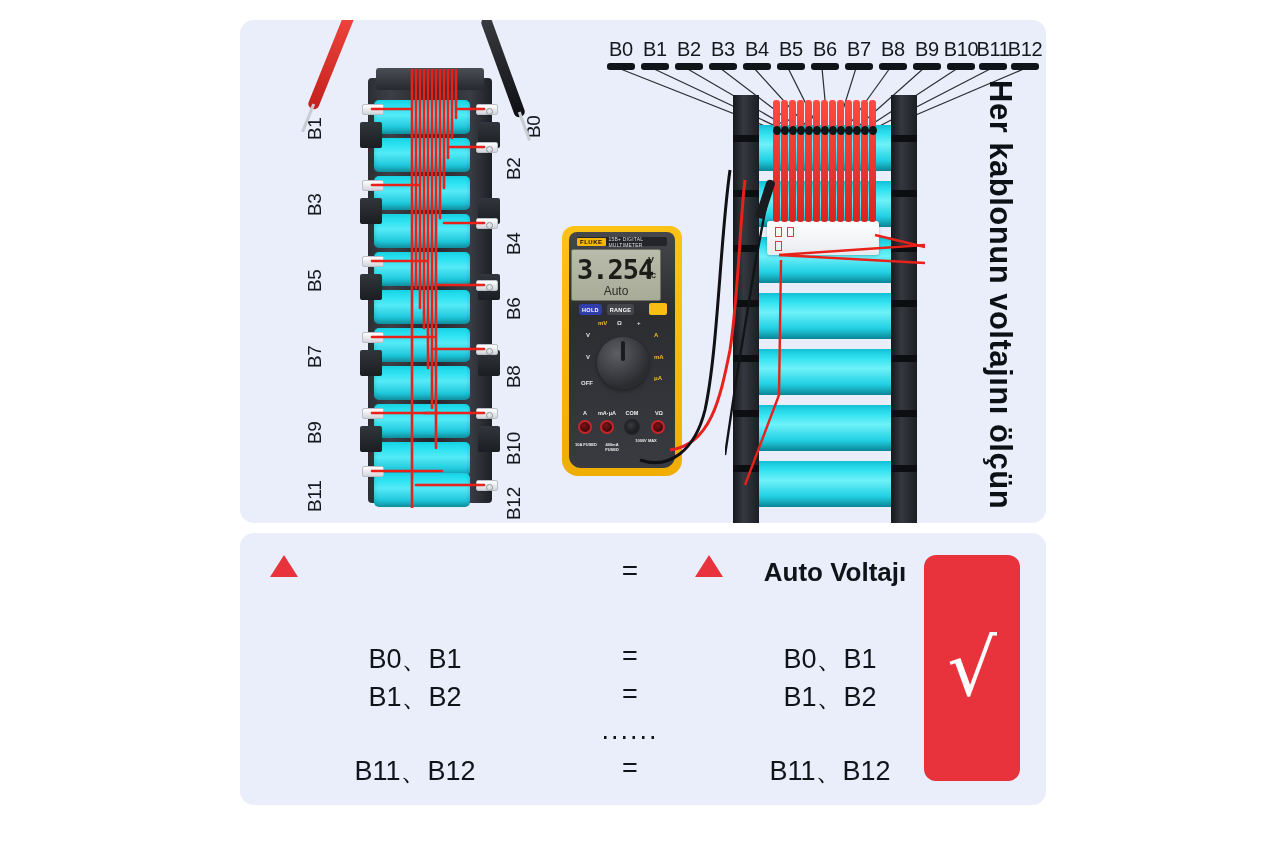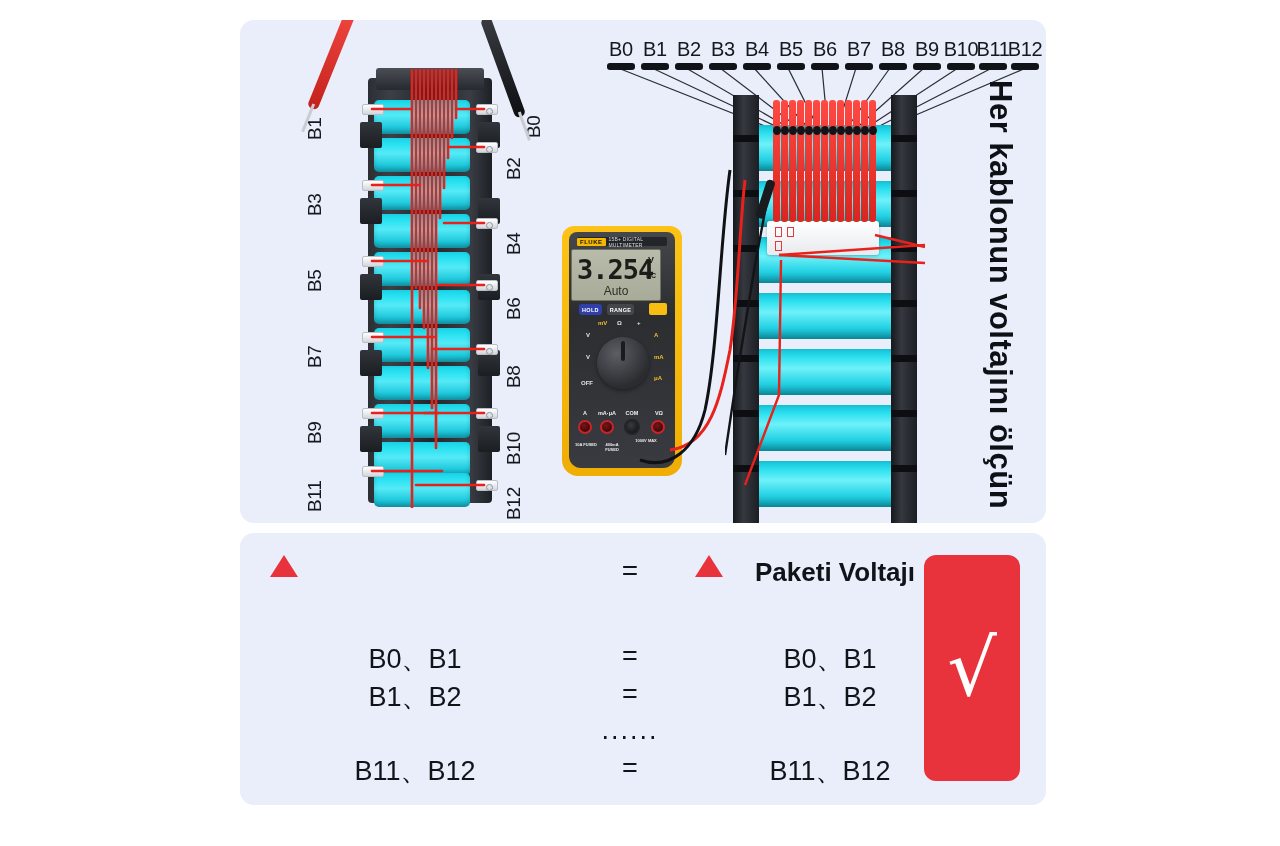--- a/index.html
+++ b/index.html
@@ -801,21 +801,21 @@
   <div id="vertical-caption">Her kablonun voltajını ölçün</div>
 </div>
 
 <div class="panel" id="bottom-panel">
   <div id="table-wrap">
 
     <div class="tri" id="tri-left"></div>
     <div class="tri" id="tri-right"></div>
 
     <div id="eq-top">=</div>
-    <div id="hdr-right">Paketi Voltajı</div>
+    <div id="hdr-right">Auto Voltajı</div>
 
     <div class="data-row" style="top:108px">
       <div class="cell-left">B0、B1</div>
       <div class="cell-eq">=</div>
       <div class="cell-right">B0、B1</div>
     </div>
 
     <div class="data-row" style="top:146px">
       <div class="cell-left">B1、B2</div>
       <div class="cell-eq">=</div>

